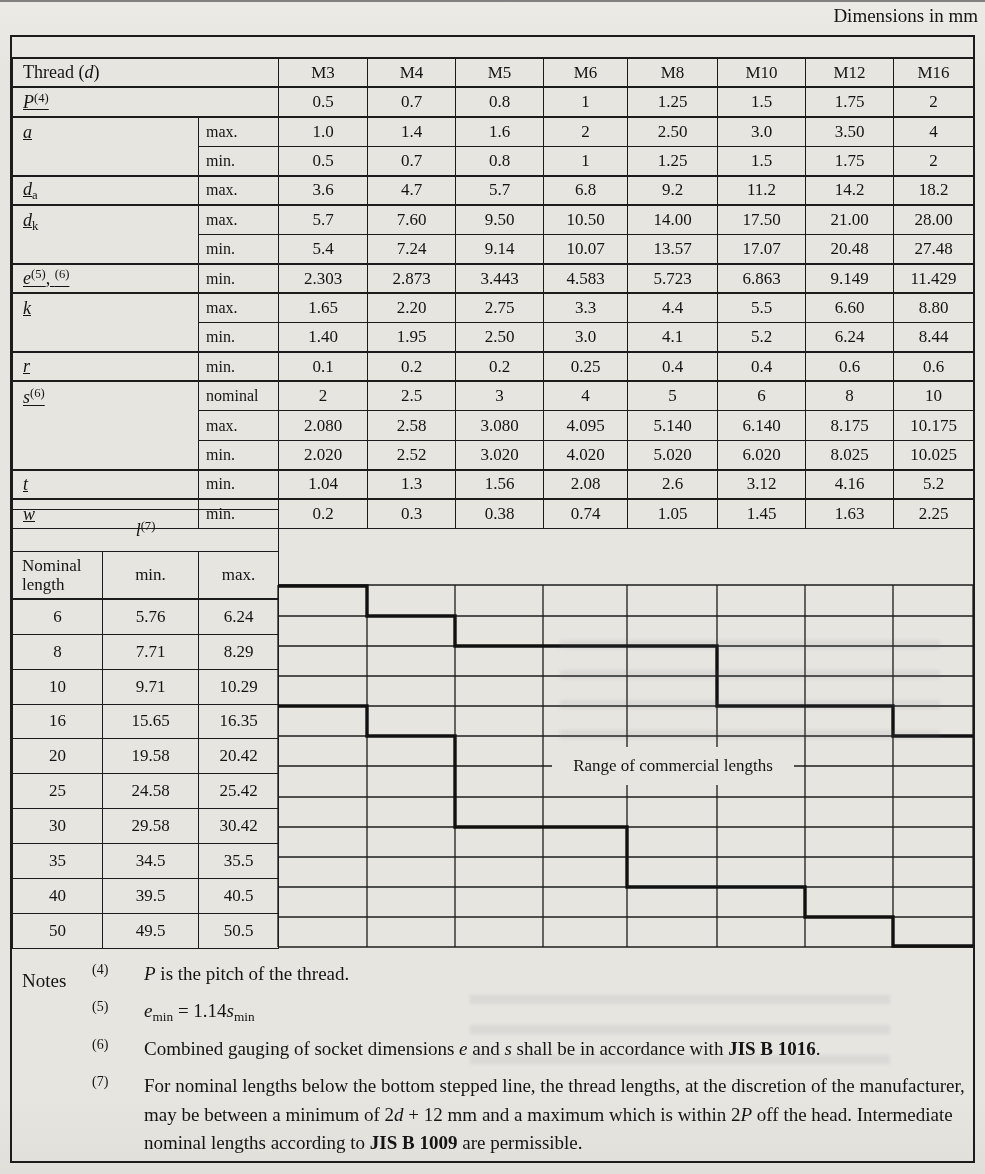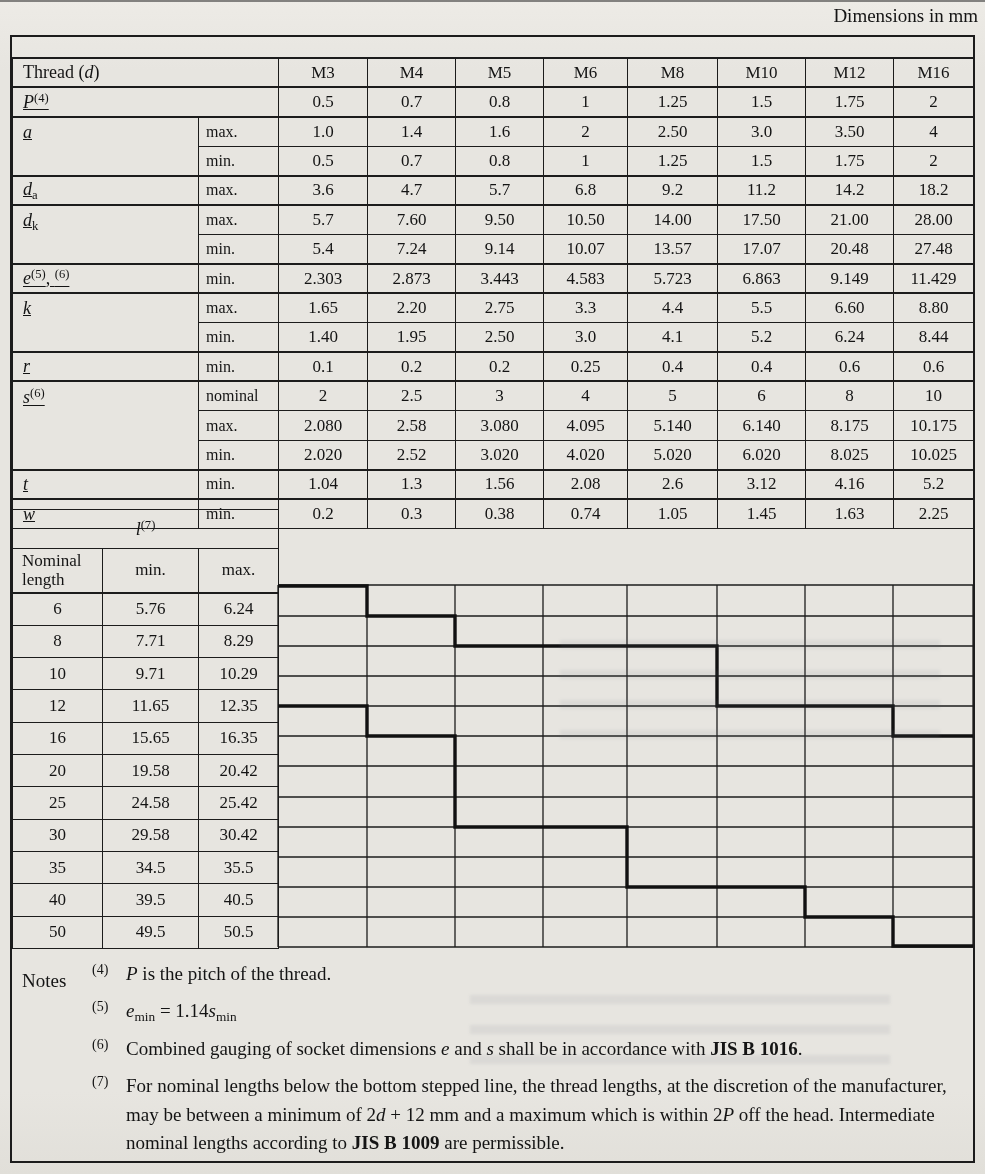--- a/index.html
+++ b/index.html
@@ -46,21 +46,21 @@
     position:absolute; left:274px; top:162px; width:242px; height:38px;
     background:#e7e5e0; display:flex; align-items:center; justify-content:center;
     font-size:17px; white-space:nowrap;
   }
 
   
   .notes { position:absolute; left:0; top:912px; width:961px; padding-top:11px; font-size:19px; }
   .notes-title { position:absolute; left:10px; top:13px; font-size:19px;margin-top:8px; }
   .note-row { display:flex; margin-bottom:8px; }
   .note-num { flex:0 0 34px; margin-left:80px; font-size:14px; transform:translateY(2px); }
-  .note-text { flex:1; line-height:1.52; white-space:normal; }
+  .note-text { flex:1; line-height:1.52; white-space:normal;margin-left:18px; }
 
   
   .st-i { font-style:italic; }
   .st-b { font-weight:bold; }
   .st-su { font-size:70%; vertical-align:0.5em; }
   .st-dn { font-size:70%; vertical-align:-0.28em; }
 
   
   .smudge { position:absolute; pointer-events:none; filter:blur(1.5px);
     background:repeating-linear-gradient(180deg, rgba(110,112,128,.10) 0 9px, rgba(0,0,0,0) 9px 30px); }
@@ -297,25 +297,20 @@
           </tr>
           <tr>
             <td>8</td>
             <td>7.71</td>
             <td>8.29</td>
           </tr>
           <tr>
             <td>10</td>
             <td>9.71</td>
             <td>10.29</td>
-          </tr>
-          <tr>
-            <td>12</td>
-            <td>11.65</td>
-            <td>12.35</td>
           </tr>
           <tr>
             <td>16</td>
             <td>15.65</td>
             <td>16.35</td>
           </tr>
           <tr>
             <td>20</td>
             <td>19.58</td>
             <td>20.42</td>
@@ -368,20 +363,21 @@
           <line x1="0" x2="695" y1="181" y2="181" class="gline"></line>
           <line x1="0" x2="695" y1="212" y2="212" class="gline"></line>
           <line x1="0" x2="695" y1="242" y2="242" class="gline"></line>
           <line x1="0" x2="695" y1="272" y2="272" class="gline"></line>
           <line x1="0" x2="695" y1="302" y2="302" class="gline"></line>
           <line x1="0" x2="695" y1="332" y2="332" class="gline"></line>
           <line x1="0" x2="695" y1="362" y2="362" class="gline"></line>
           <polyline points="0,1 89,1 89,31 177,31 177,61 439,61 439,121 615,121 615,151 695,151" class="step"></polyline>
           <polyline points="0,121 89,121 89,151 177,151 177,242 349,242 349,302 527,302 527,332 615,332 615,361 695,361" class="step"></polyline>
         </svg>
+      <div class="range-label">Range of commercial lengths</div>
     </div>
 
     <div class="notes">
       <div class="notes-title">Notes</div>
       <div>
           <div class="note-row">
             <span class="note-num">(4)</span>
             <div class="note-text"><span class="st-i">P</span><span> is the pitch of the thread.</span></div>
           </div>
           <div class="note-row">

